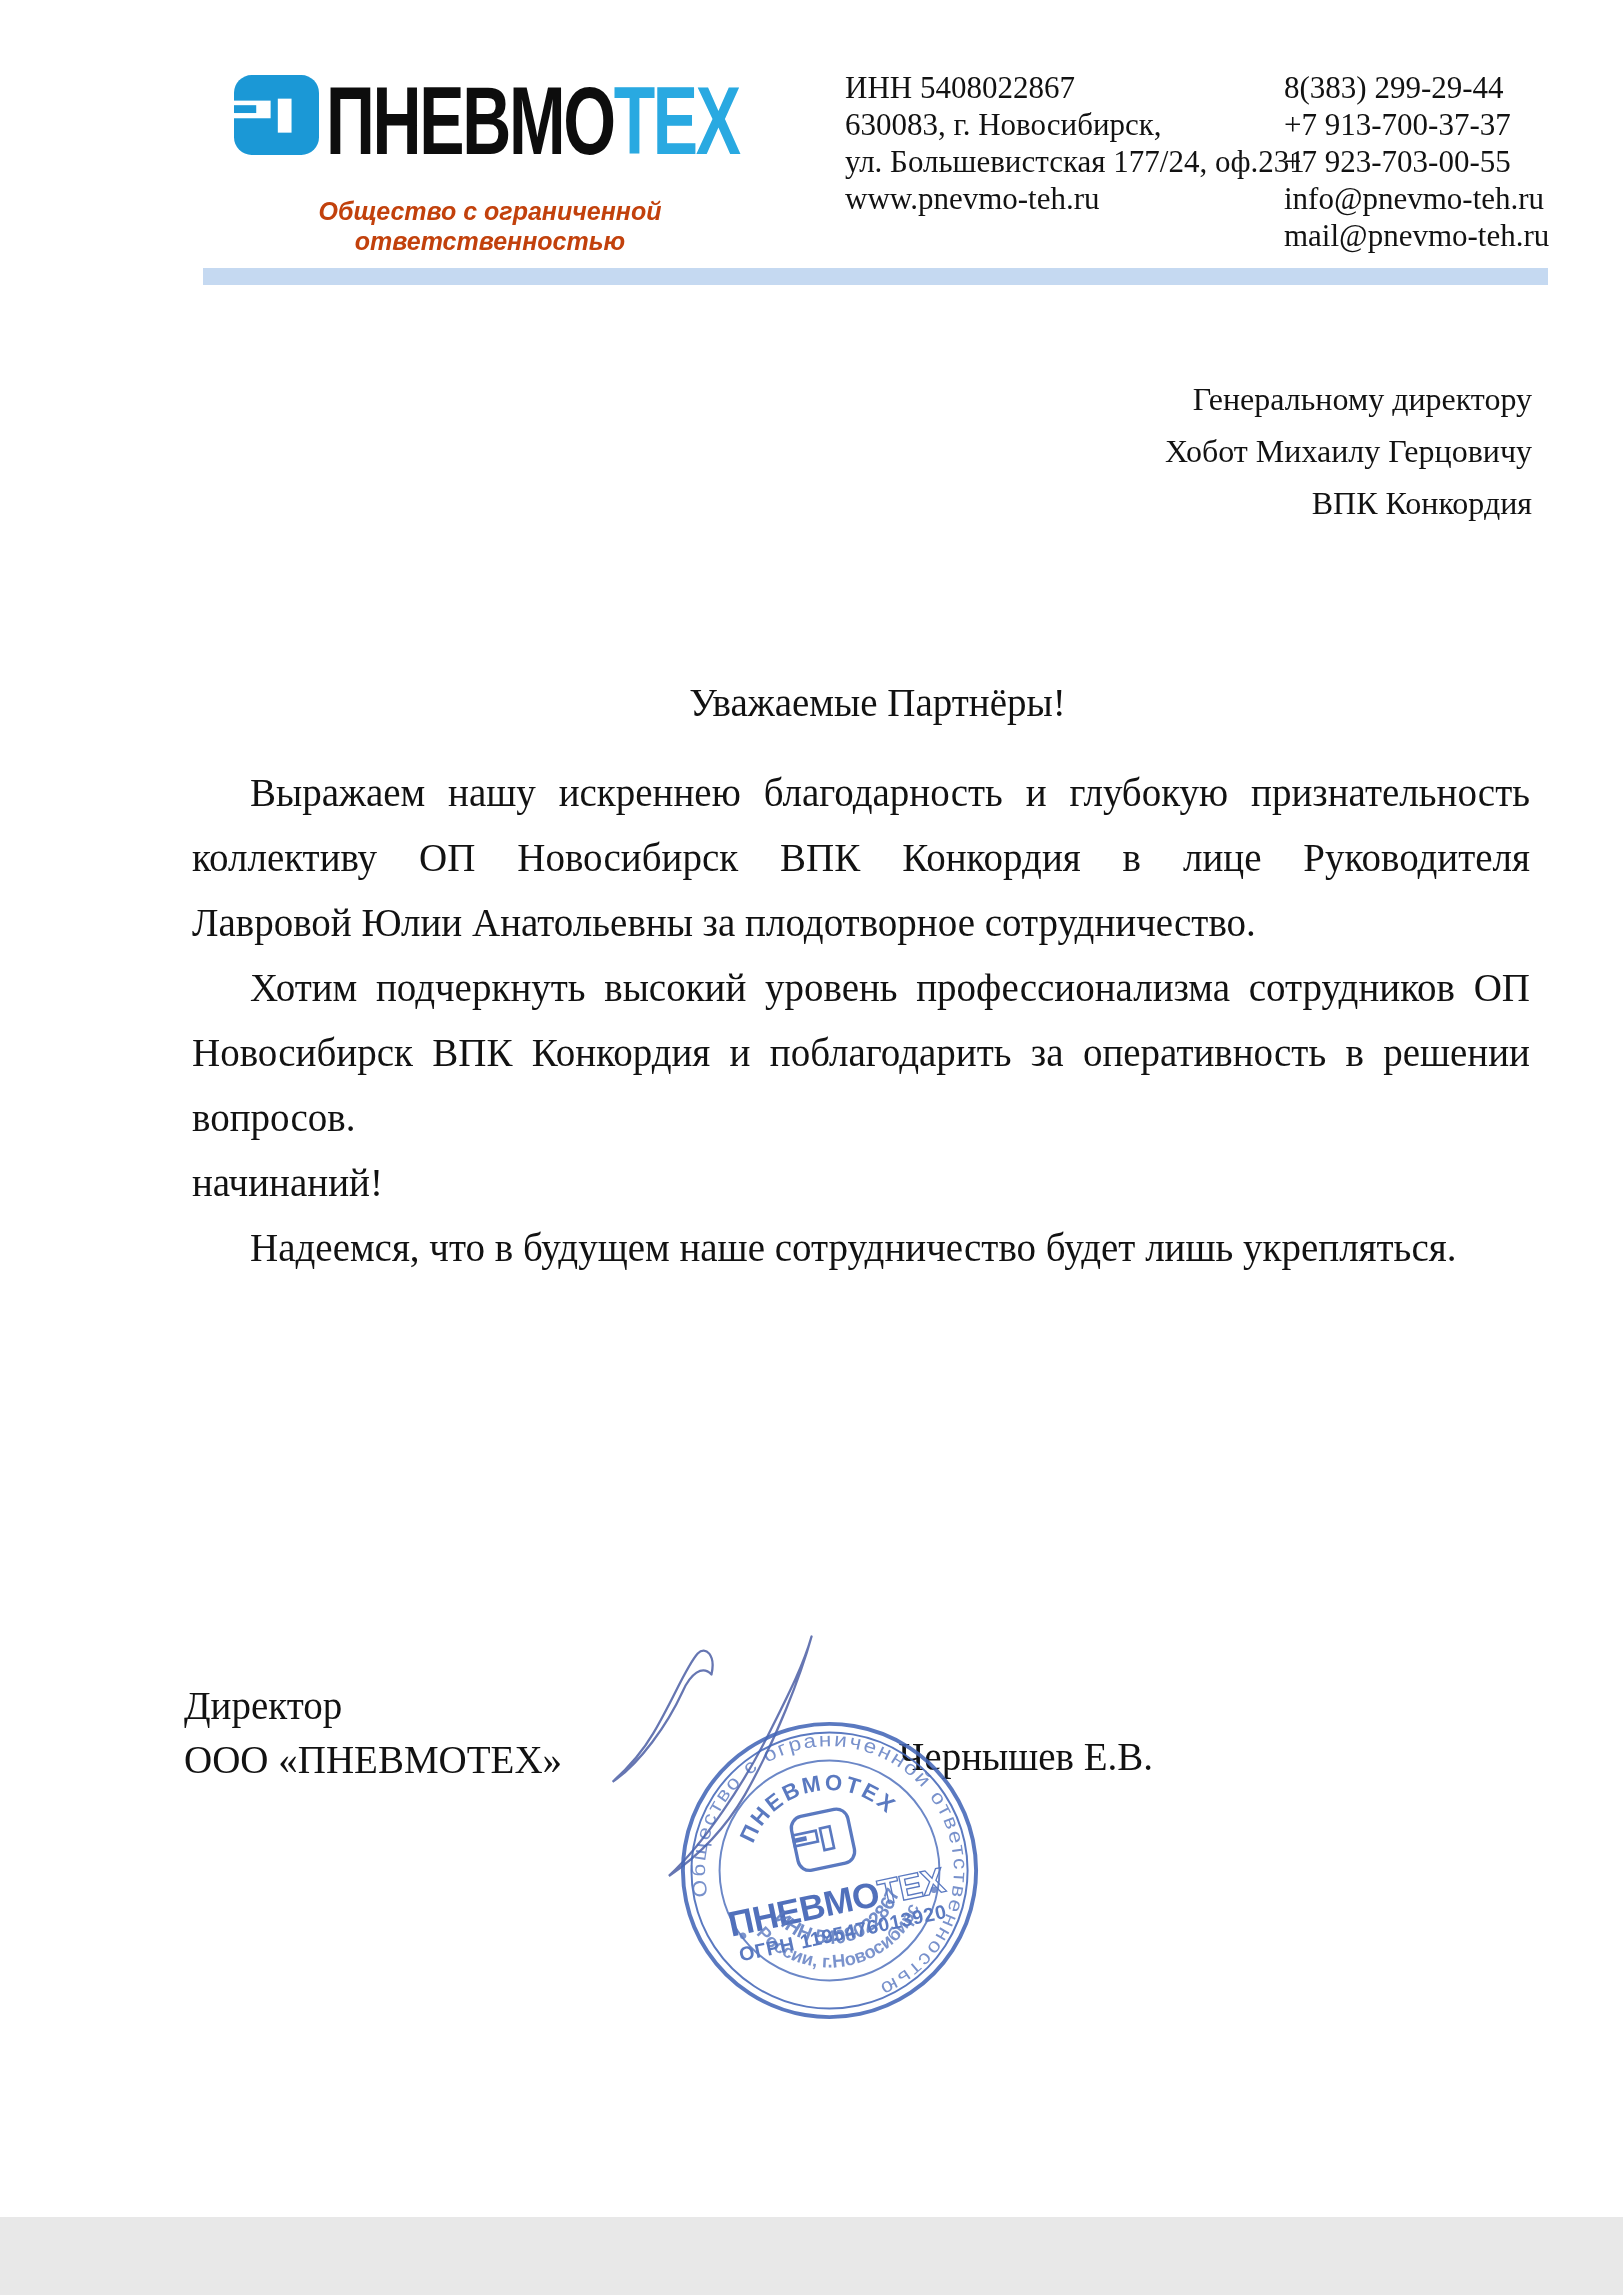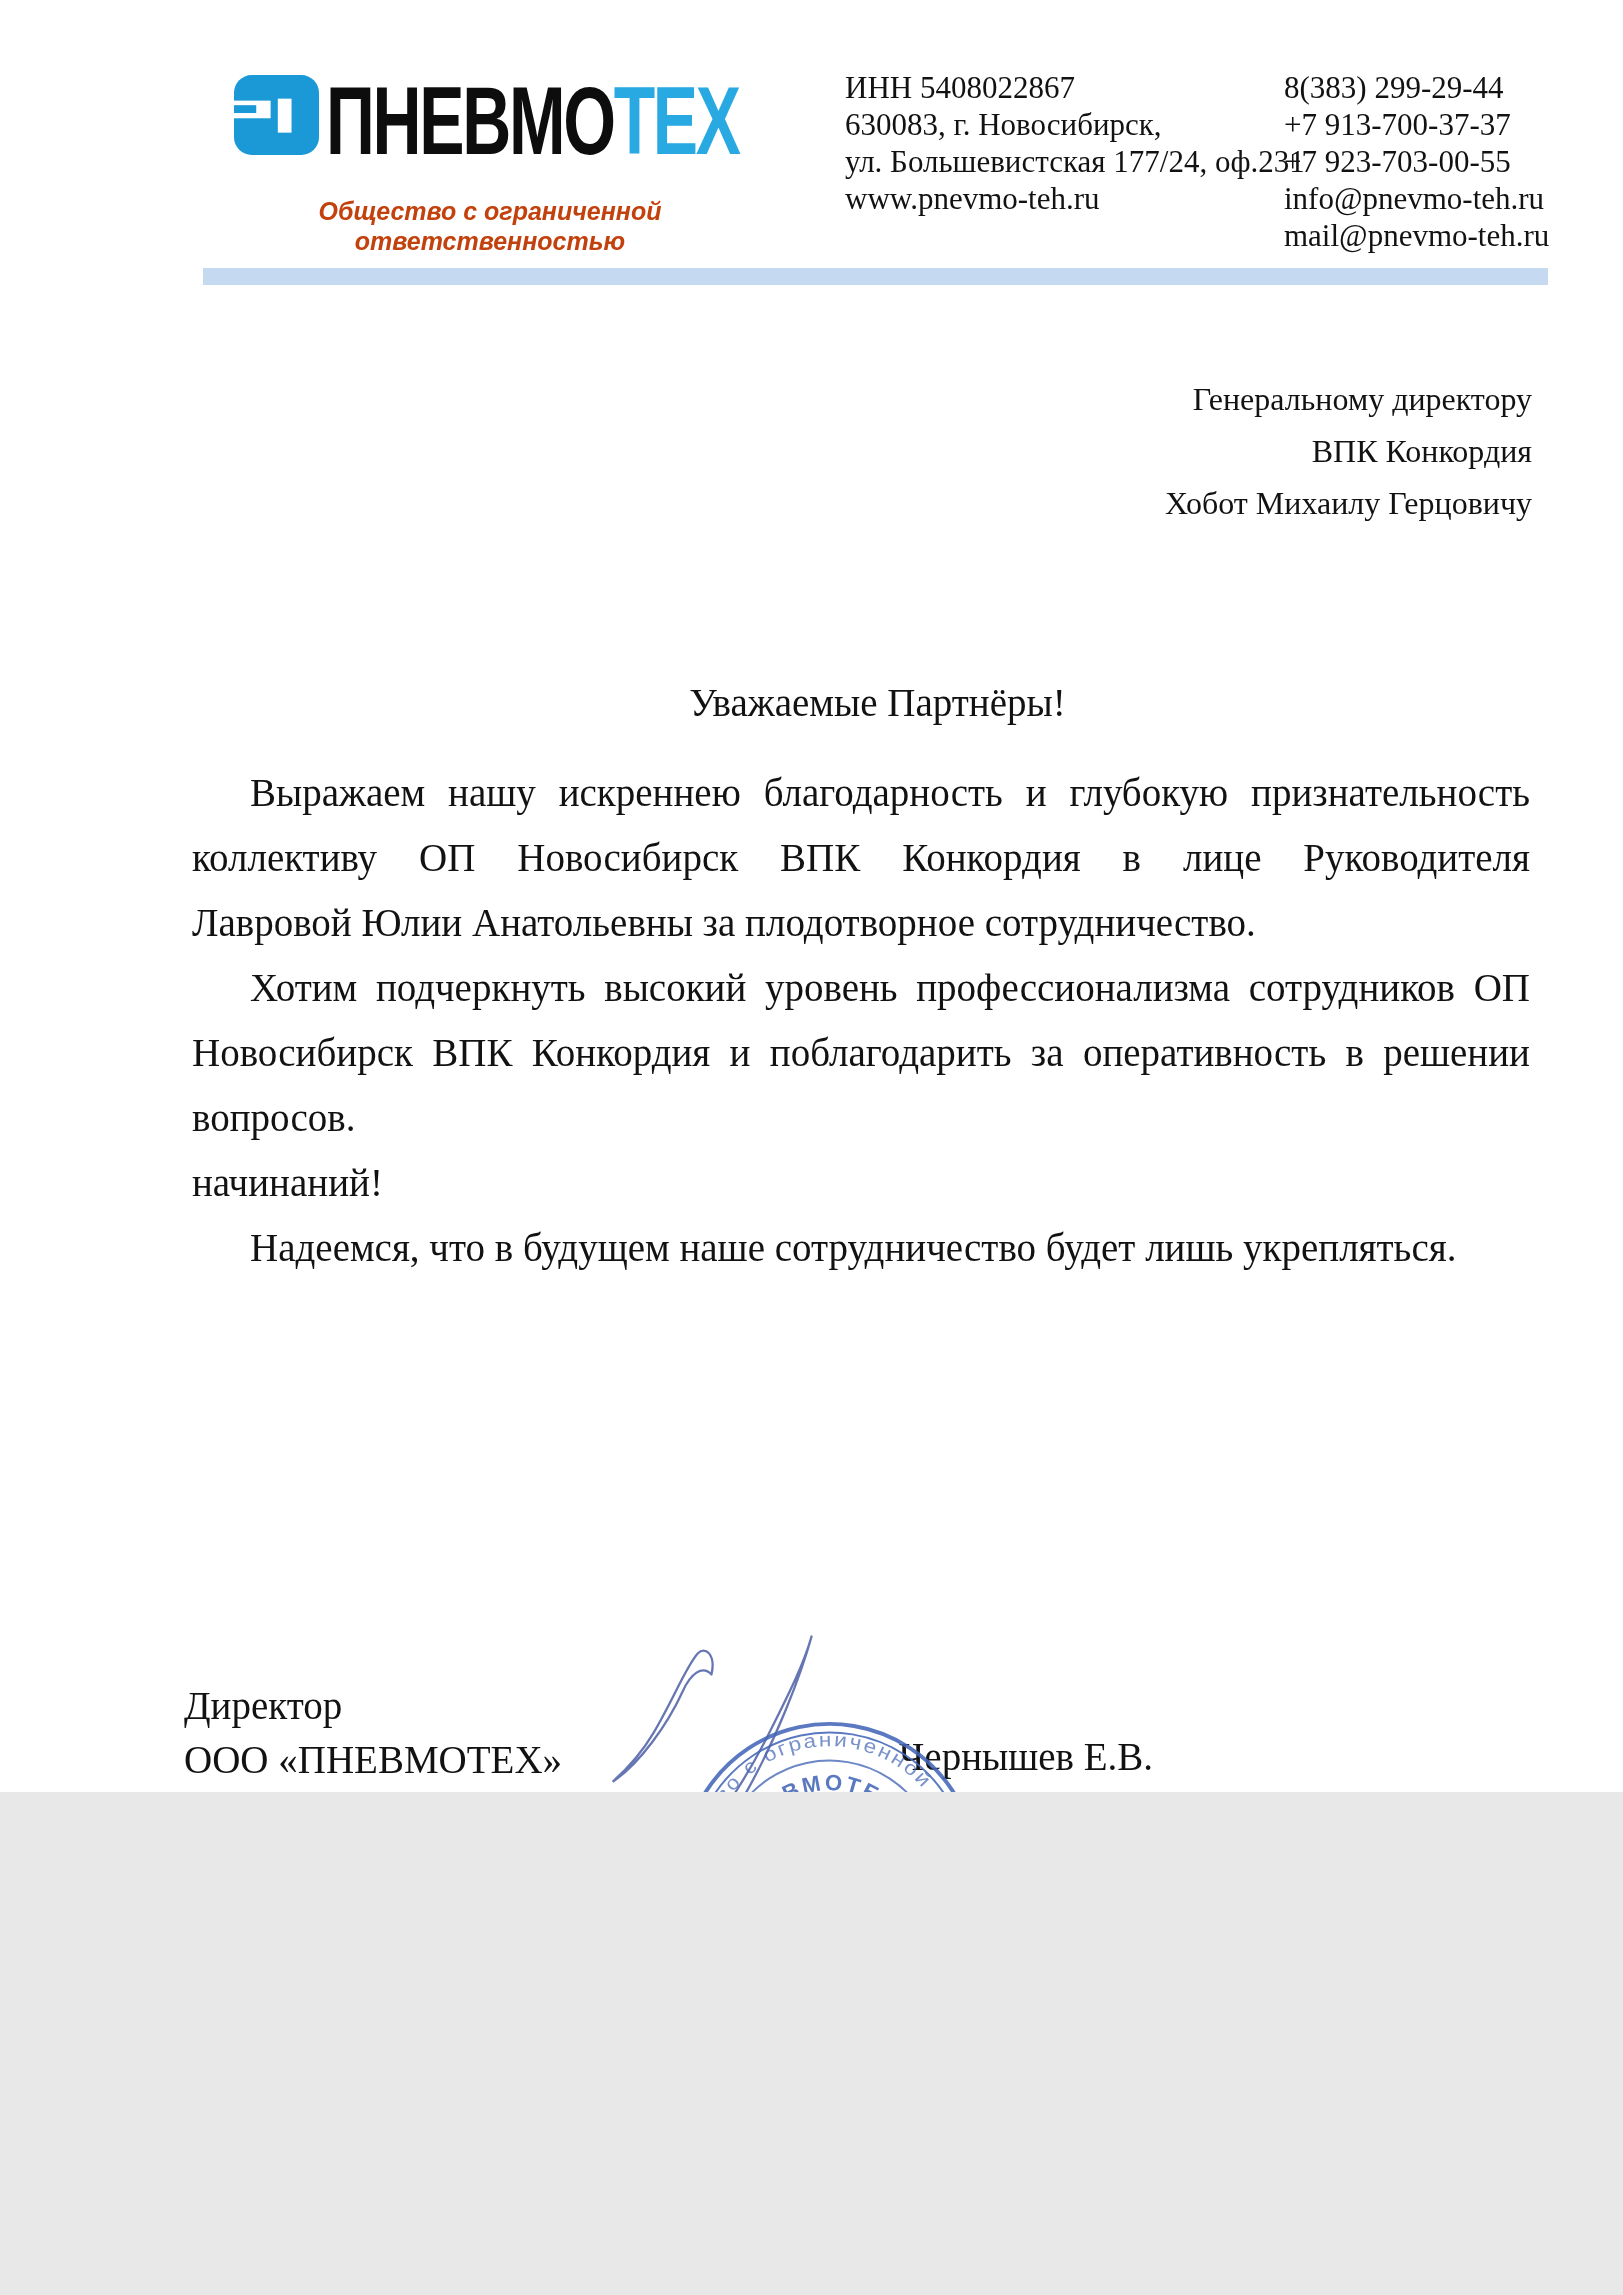--- a/index.html
+++ b/index.html
@@ -1,18 +1,18 @@
 <!DOCTYPE html>
 <html style="font-size:10.5px"><head>
 <meta charset="utf-8">
 <style>
   * { margin:0; padding:0; box-sizing:border-box; }
   html,body { background:#e8e8e8; }
   .page {
-    position:relative; width:1623px; height:1792px; background:#ffffff;
+    position:relative; width:1623px; height:2217px; background:#ffffff;
     font-family:"Liberation Serif", serif; color:#121212; overflow:hidden;
     margin:0 auto;
   }
   .abs { position:absolute; }
 
   
   .logo-icon { left:234px; top:75px; width:85px; height:80px; }
   .wordmark {
     left:326px; top:81px; height:81px;
     font-family:"Liberation Sans", sans-serif; font-weight:700;
@@ -83,22 +83,22 @@
     <div>+7 913-700-37-37</div>
     <div>+7 923-703-00-55</div>
     <div>info@pnevmo-teh.ru</div>
     <div>mail@pnevmo-teh.ru</div>
   </div>
 
   <div class="abs divider-bar" style="background:#c5d9f1;"></div>
 
   <div class="abs recipient">
     <div>Генеральному директору</div>
+    <div>Хобот Михаилу Герцовичу</div>
     <div>ВПК Конкордия</div>
-    <div>Хобот Михаилу Герцовичу</div>
   </div>
 
   <div class="abs salutation">Уважаемые Партнёры!</div>
 
   <div class="abs body-text">
     <div class="line jl ind">Выражаем нашу искреннею благодарность и глубокую признательность</div>
     <div class="line jl">коллективу ОП Новосибирск ВПК Конкордия  в лице Руководителя</div>
     <div class="line">Лавровой Юлии Анатольевны за плодотворное сотрудничество.</div>
     <div class="line jl ind">Хотим подчеркнуть высокий уровень профессионализма сотрудников ОП</div>
     <div class="line jl">Новосибирск ВПК Конкордия  и поблагодарить за оперативность в решении</div>

